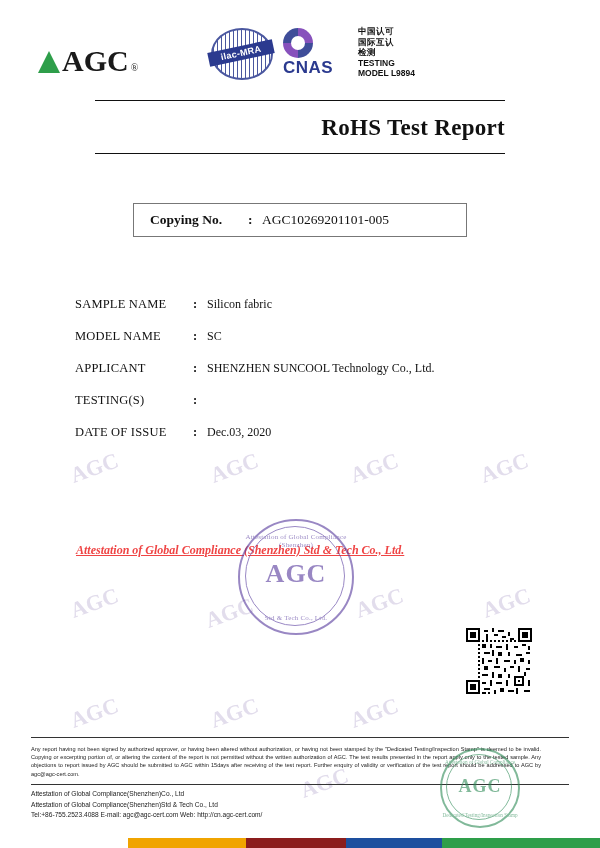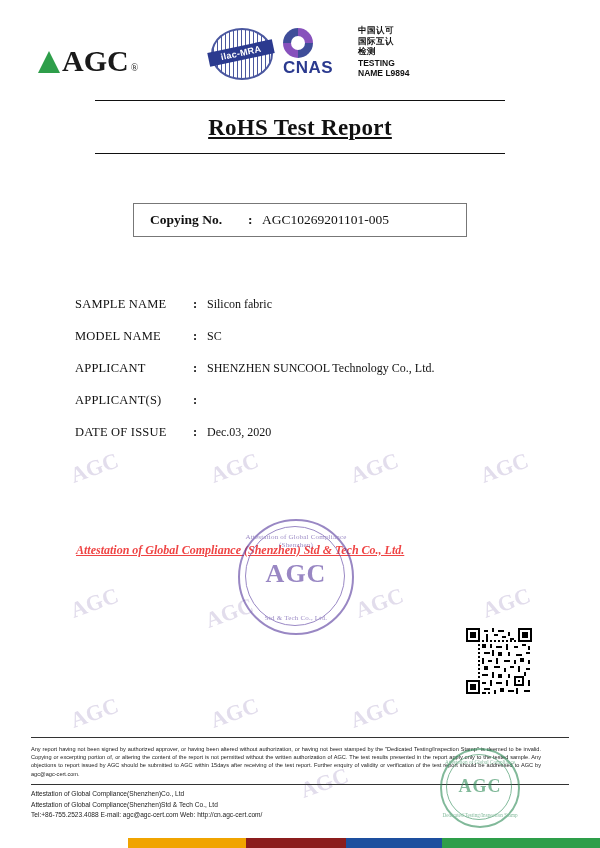--- a/index.html
+++ b/index.html
@@ -136,33 +136,32 @@
     position: absolute;
     left: 358px;
     top: 12px;
     font-family: "Liberation Sans", sans-serif;
     font-size: 8.5px;
     line-height: 10.5px;
     color: #111;
     font-weight: bold;
   }
   .cnas-text .cn {
-    font-family: Liberation Mono, monospace;
+    font-family: Liberation Serif, serif;
     font-size: 8.5px;
     letter-spacing: 0.5px;
   }
 
   
   .title-block {
     position: absolute;
     left: 95px;
     top: 100px;
     width: 410px;
-    text-align: center;
-    text-decoration: underline;
+    text-align: right;
   }
   .title-block .rule-top {
     border-top: 1.5px solid #111;
     margin-bottom: 14px;
   }
   .title-block .rule-bottom {
     border-top: 1.5px solid #111;
     margin-top: 12px;
   }
   .doc-title {
@@ -418,21 +417,21 @@
     <div class="cnas">
       <div class="swirl"></div>
       <div class="word">CNAS</div>
     </div>
 
     <div class="cnas-text">
       <div class="cn">中国认可</div>
       <div class="cn">国际互认</div>
       <div class="cn">检测</div>
       <div>TESTING</div>
-      <div>NAME L9894</div>
+      <div>MODEL L9894</div>
     </div>
   </div>
 
   <div class="title-block">
     <div class="rule-top"></div>
     <div class="doc-title">RoHS Test Report</div>
     <div class="rule-bottom"></div>
   </div>
 
   <div class="report-box">
@@ -455,21 +454,21 @@
       <span class="f-value">SC</span>
     </div>
 
     <div class="field-row">
       <span class="f-label">APPLICANT</span>
       <span class="f-colon">:</span>
       <span class="f-value">SHENZHEN  SUNCOOL  Technology Co., Ltd.</span>
     </div>
 
     <div class="field-row">
-      <span class="f-label">APPLICANT(S)</span>
+      <span class="f-label">TESTING(S)</span>
       <span class="f-colon">:</span>
     </div>
 
     <div class="field-row">
       <span class="f-label">DATE OF ISSUE</span>
       <span class="f-colon">:</span>
       <span class="f-value">Dec.03, 2020</span>
     </div>
   </div>
 

